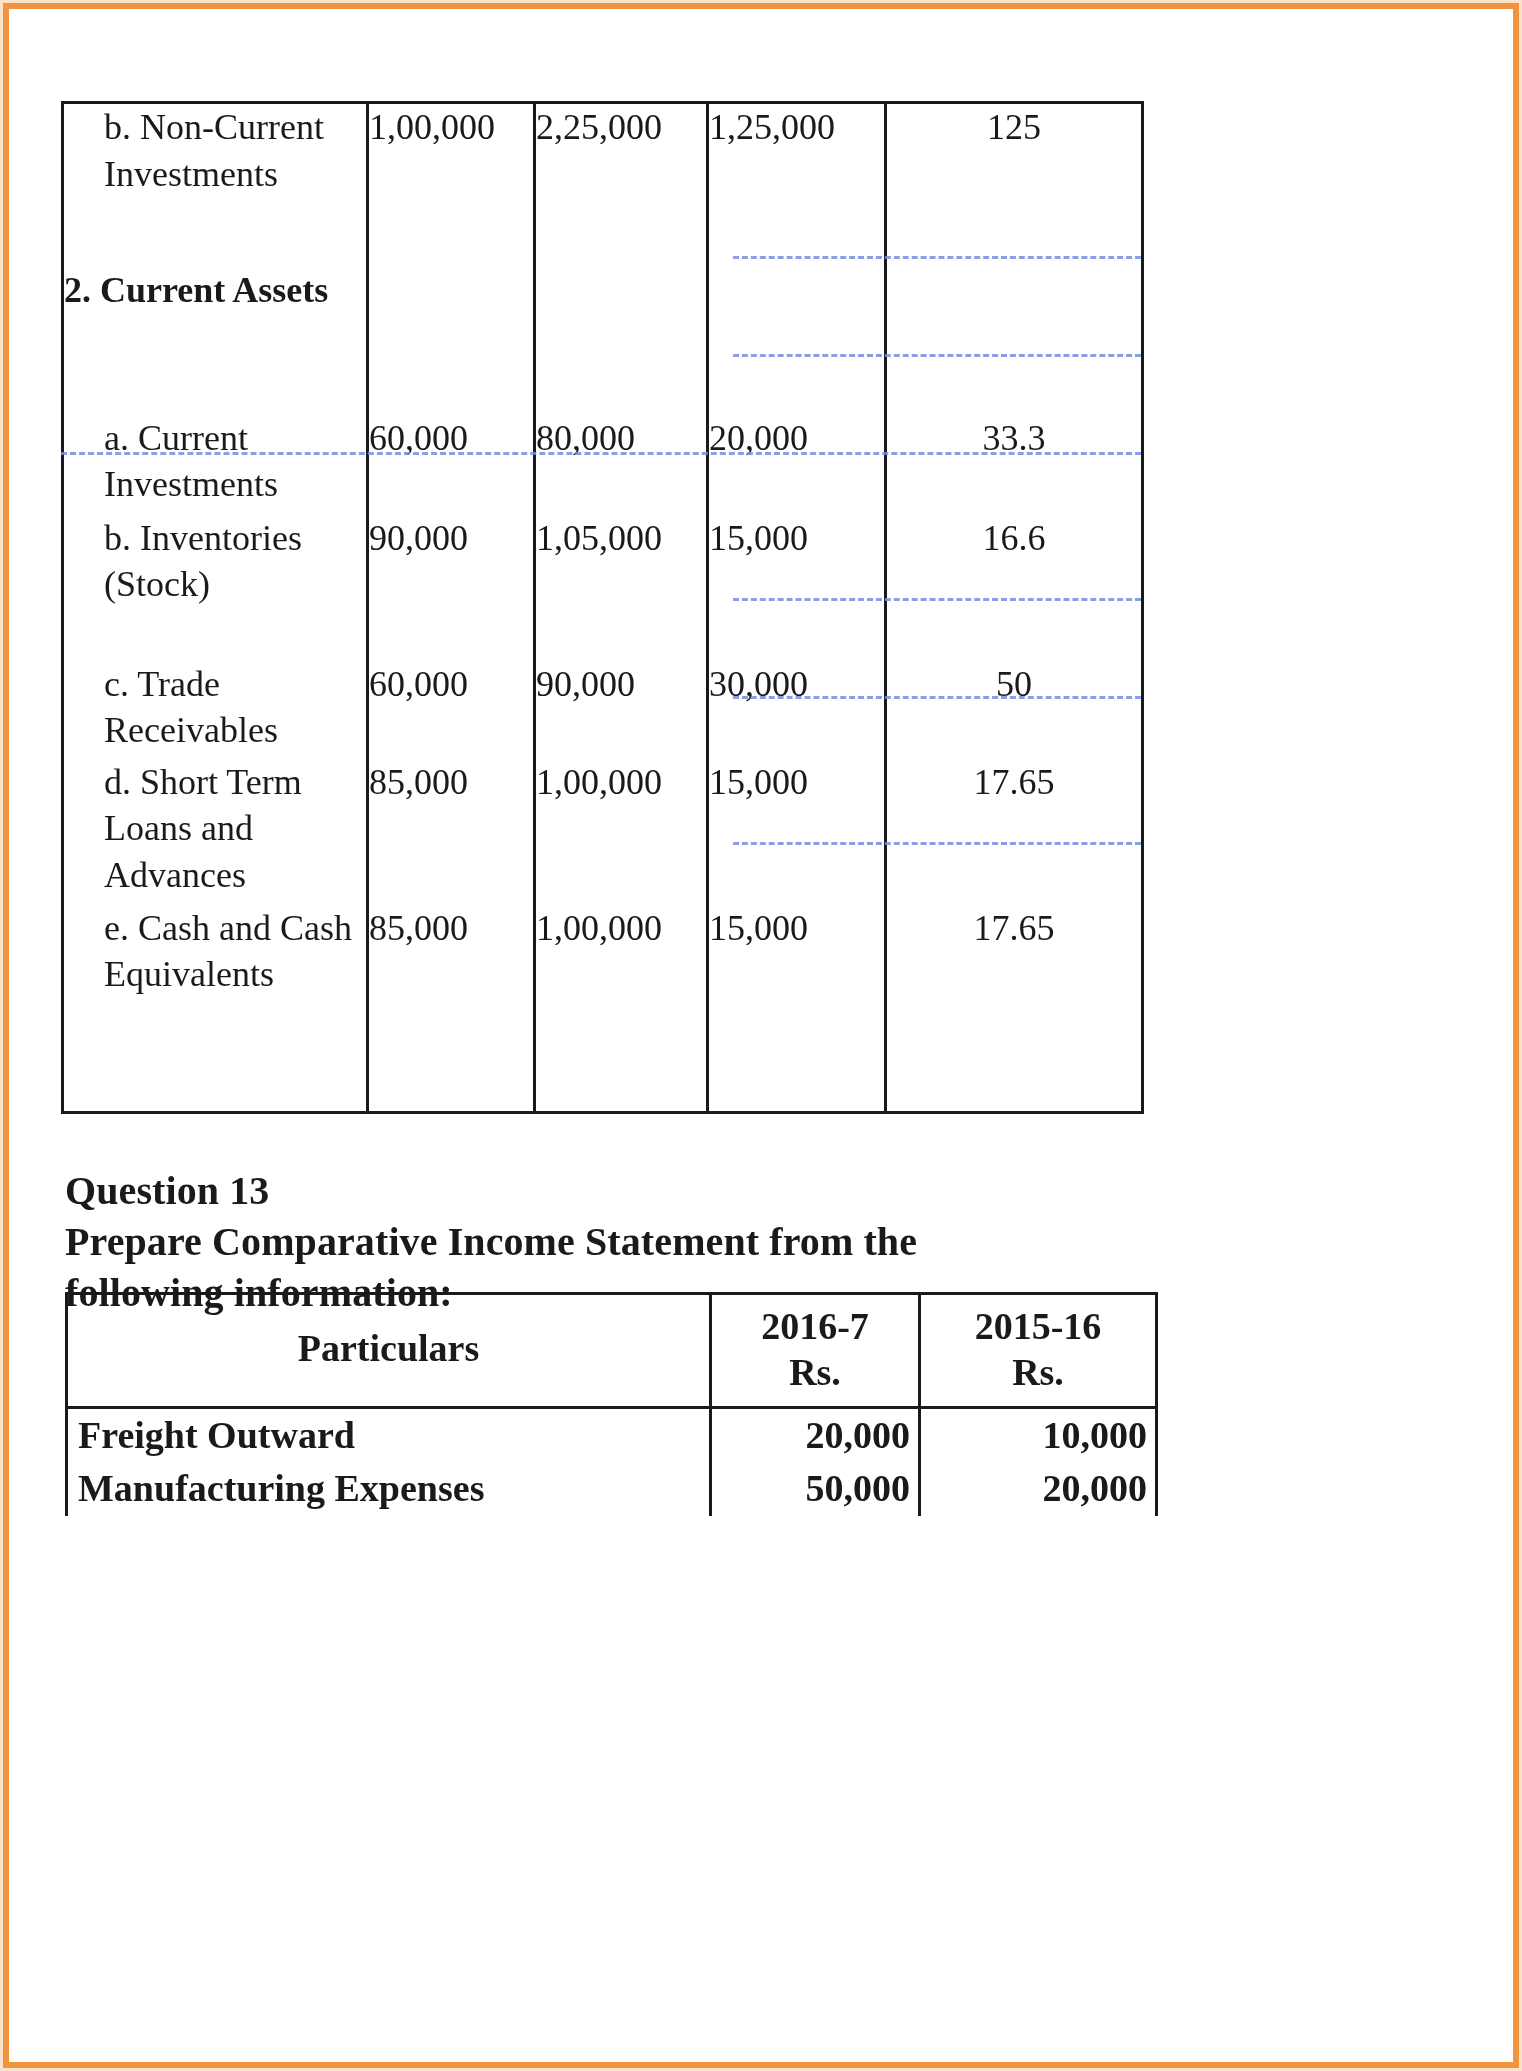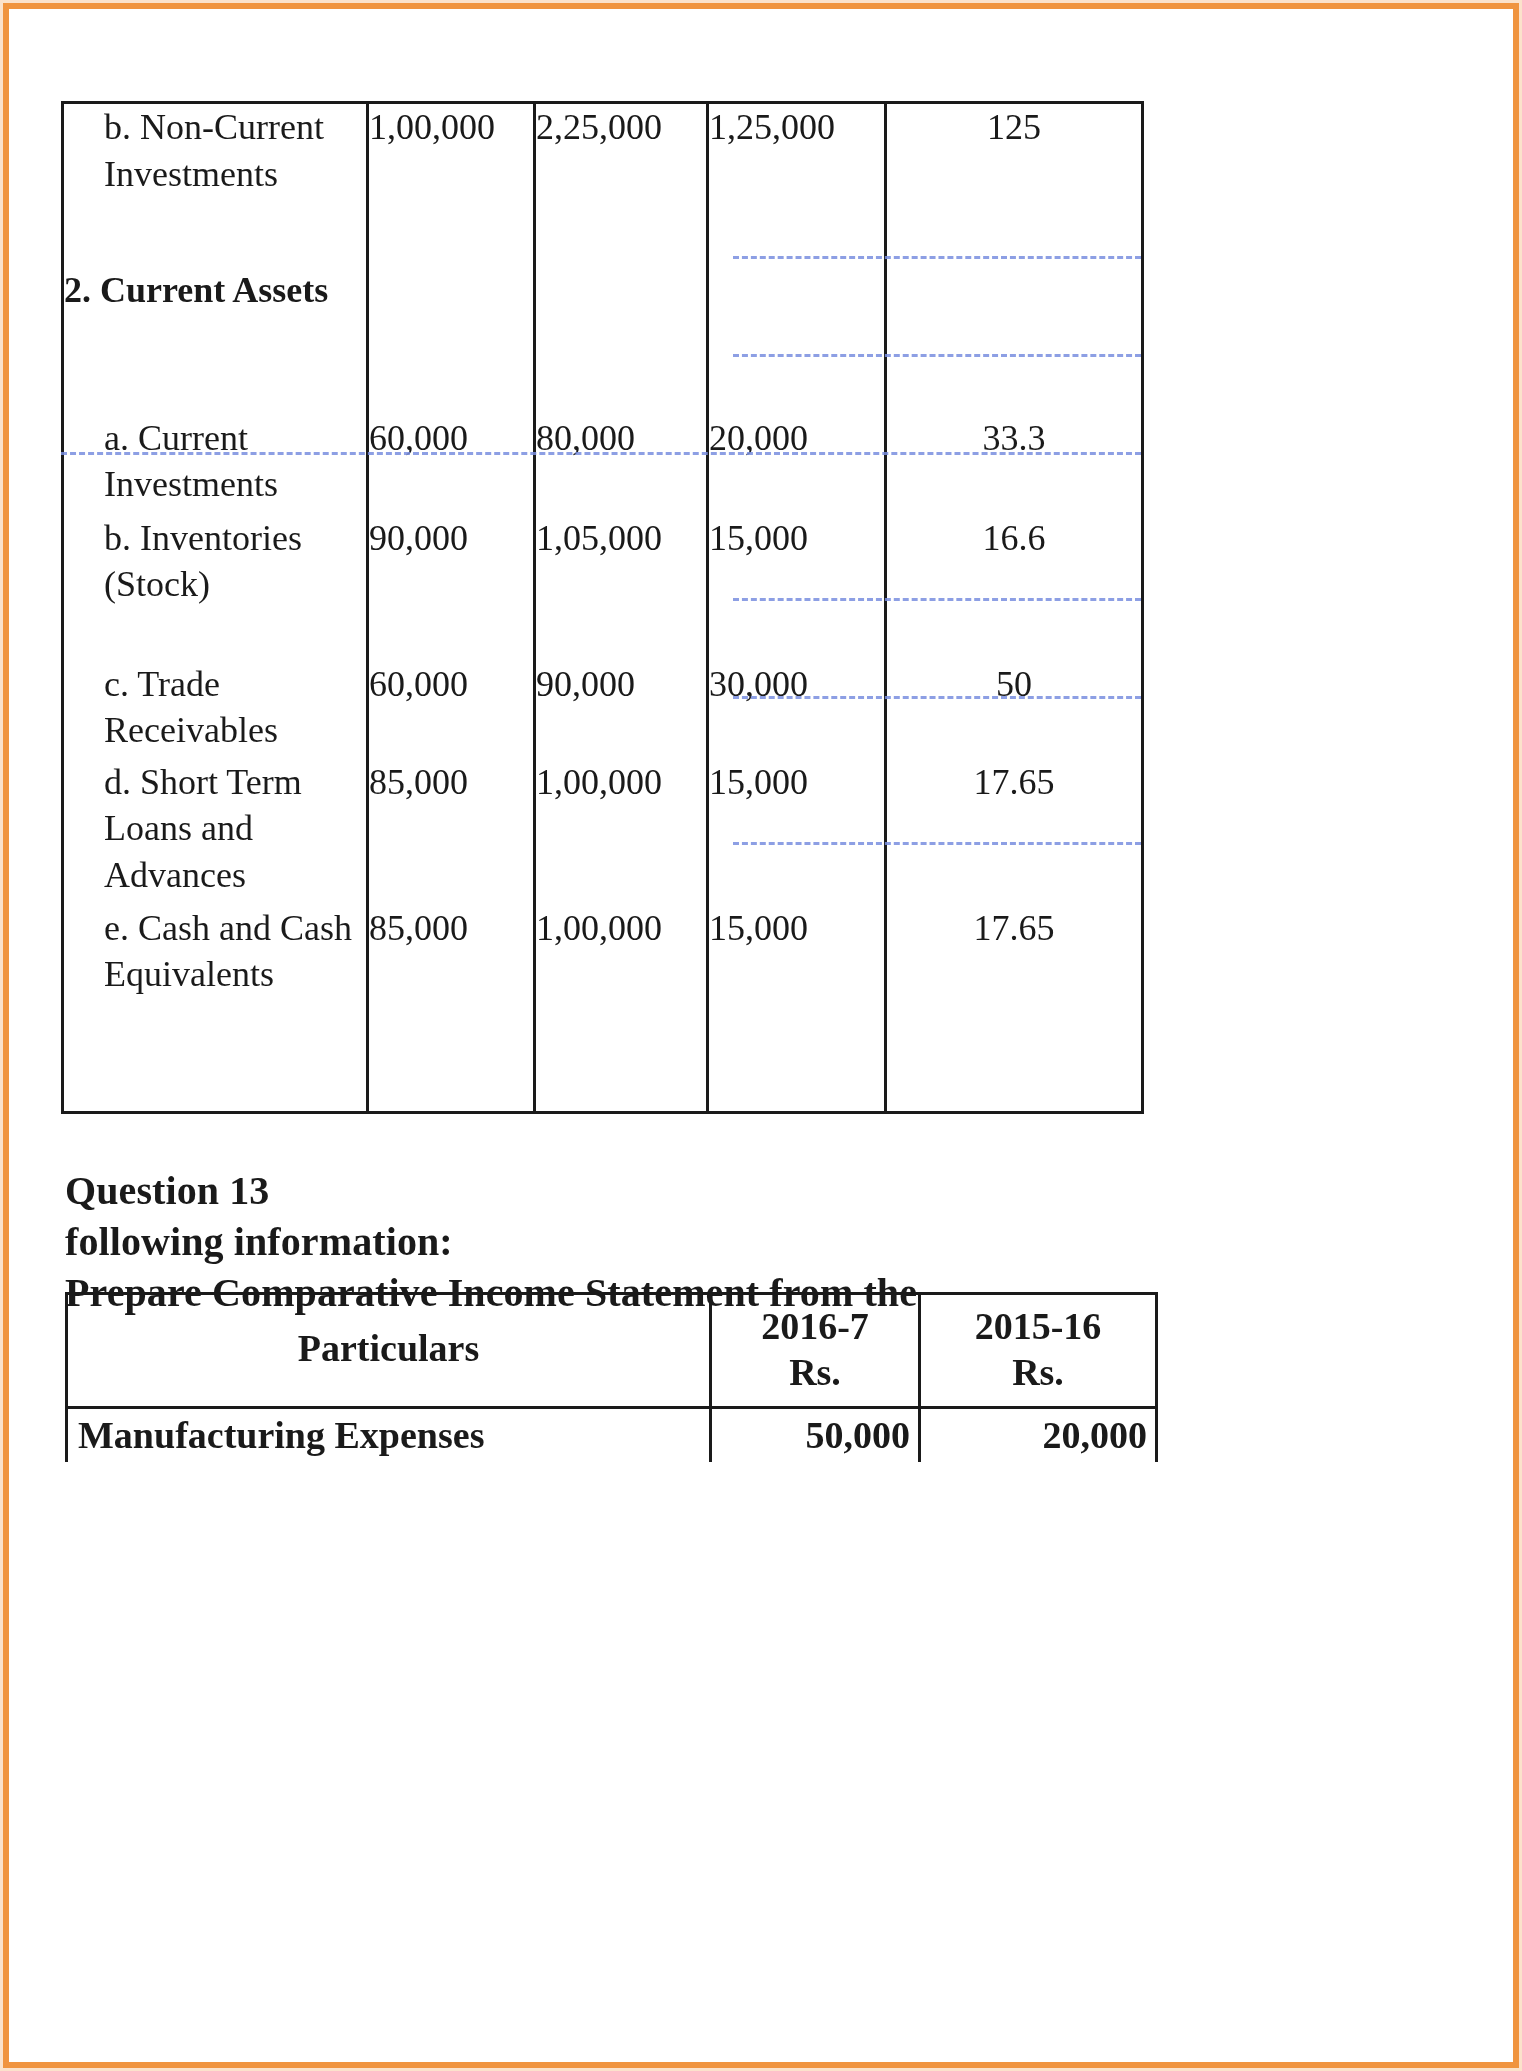--- a/index.html
+++ b/index.html
@@ -306,22 +306,22 @@
       <div class="dash-rule right" style="top:253px;"></div>
       <div class="dash-rule full" style="top:351px;"></div>
       <div class="dash-rule right" style="top:497px;"></div>
       <div class="dash-rule right" style="top:595px;"></div>
       <div class="dash-rule right" style="top:741px;"></div>
 
     </div>
 
     <div id="question-block">
       <span class="q-line">Question 13</span>
+      <span class="q-line">Prepare Comparative Income Statement from the</span>
       <span class="q-line">following information:</span>
-      <span class="q-line">Prepare Comparative Income Statement from the</span>
     </div>
 
     <div id="income-table-wrap">
       <table class="grid2">
         <colgroup>
           <col class="d-part">
             <col class="d-y1">
             <col class="d-y2">
         </colgroup>
         <tbody>
@@ -332,20 +332,31 @@
             <td class="hdr-year">
               <span class="yr">2016-7</span>
               <span class="rs">Rs.</span>
             </td>
             <td class="hdr-year">
               <span class="yr">2015-16</span>
               <span class="rs">Rs.</span>
             </td>
           </tr>
 
+          <tr class="first-body">
+            <td class="d-label">
+              <span>Freight Outward</span>
+            </td>
+            <td class="d-val">
+              <span>20,000</span>
+            </td>
+            <td class="d-val">
+              <span>10,000</span>
+            </td>
+          </tr>
 
 
           <tr class="last-body">
             <td class="d-label">
               <span>Manufacturing Expenses</span>
             </td>
             <td class="d-val">
               <span>50,000</span>
             </td>
             <td class="d-val">

